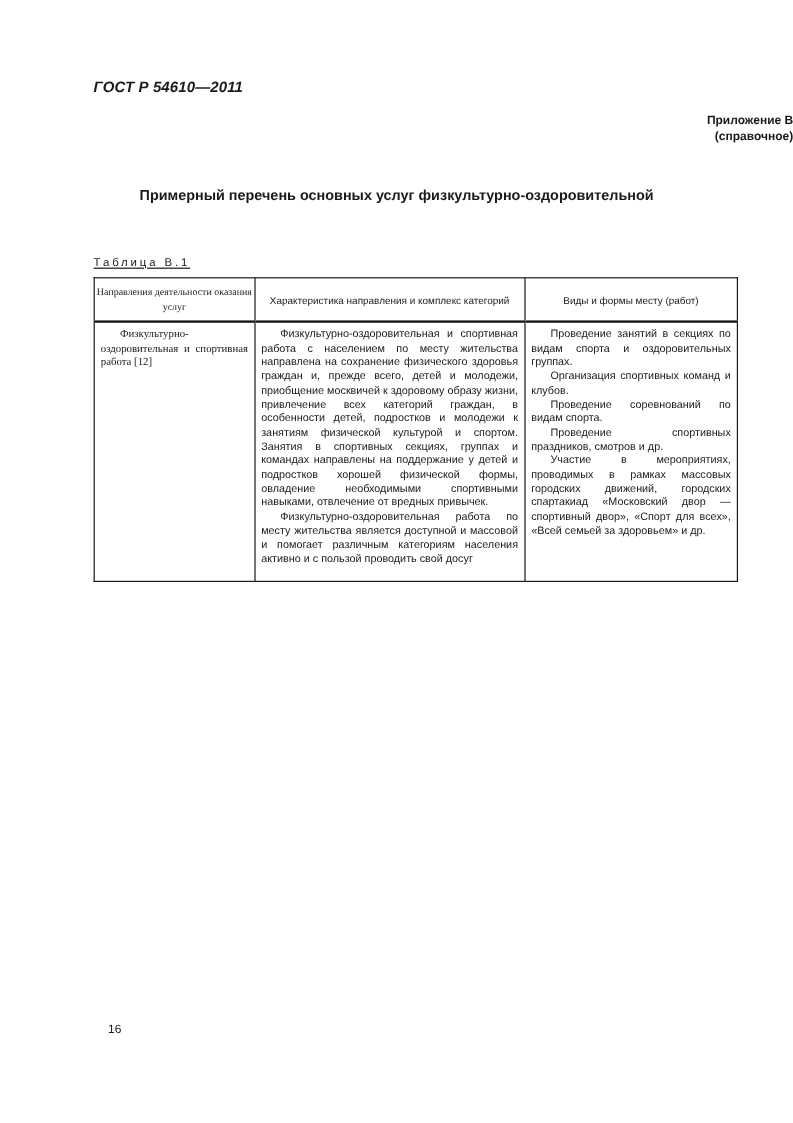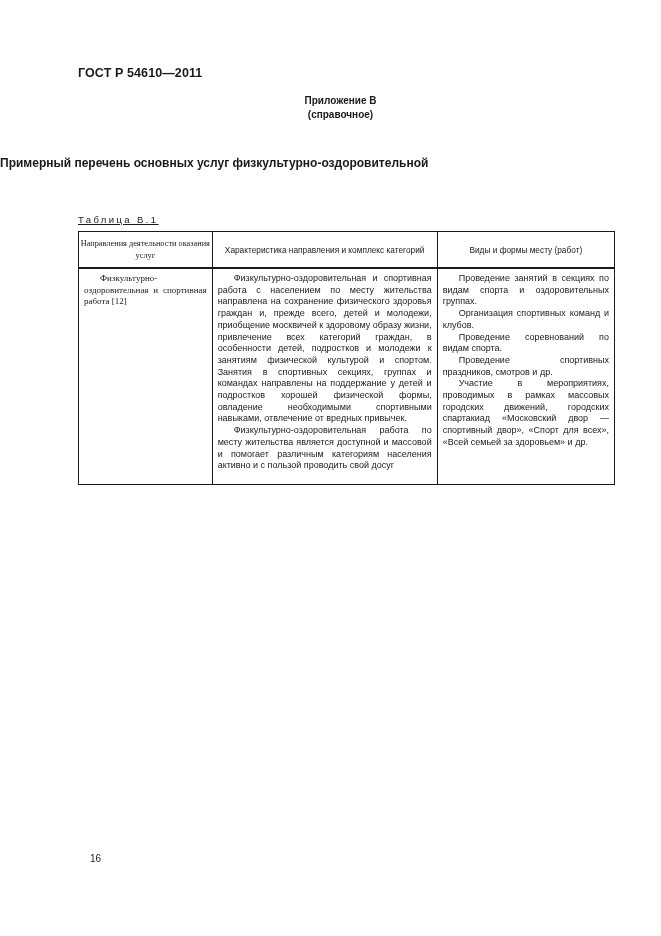--- a/index.html
+++ b/index.html
@@ -1,21 +1,21 @@
 <!DOCTYPE html>
 <html><head>
 <meta charset="utf-8">
 <style>
   html, body { margin:0; padding:0; background:#ffffff; }
   body { width:661px; height:936px; position:relative; overflow:hidden;
          font-family:"Liberation Sans", sans-serif; color:#1a1a1a; }
-  .doc-code { position:absolute; left:78px; top:66px; font-size:12.5px; font-weight:bold; letter-spacing:0.1px; }
-  .annex { position:absolute; left:0; width:100%; top:94px; text-align:center; font-size:10px; font-weight:bold; line-height:14px; }
+  .doc-code { position:absolute; left:78px; top:66px; font-size:12.5px; font-weight:bold; letter-spacing:0.1px;font-style:italic; }
+  .annex { position:absolute; left:0; width:100%; top:94px; text-align:right; font-size:10px; font-weight:bold; line-height:14px; }
   .annex div { padding-left:20px; }
-  .title { position:absolute; left:0; width:100%; top:156px; text-align:left; font-size:12px; font-weight:bold; line-height:15.5px; }
+  .title { position:absolute; left:0; width:100%; top:156px; text-align:center; font-size:12px; font-weight:bold; line-height:15.5px; }
   .table-label { position:absolute; left:78px; top:214px; font-size:9.5px; letter-spacing:2.4px;text-decoration:underline; }
   table.main { position:absolute; left:78px; top:231px; width:537px; border-collapse:collapse; font-size:9px; line-height:11.7px; }
   table.main td, table.main th { border:1px solid #1a1a1a; vertical-align:top; padding:0; }
   table.main th { font-weight:normal; font-size:8.3px; line-height:12px; text-align:center; vertical-align:middle; height:35px; border-bottom:2px solid #1a1a1a; }
   .c1 { width:133px;font-family:Liberation Serif, serif; }
   .c2 { width:225px; }
   .c3 { width:177px; }
   .cell { padding:4px 5px 1px 5px; text-align:justify; }
   .cell p { margin:0; text-indent:16px; text-align:justify; }
   .hdr1 { padding:0 4px; }

